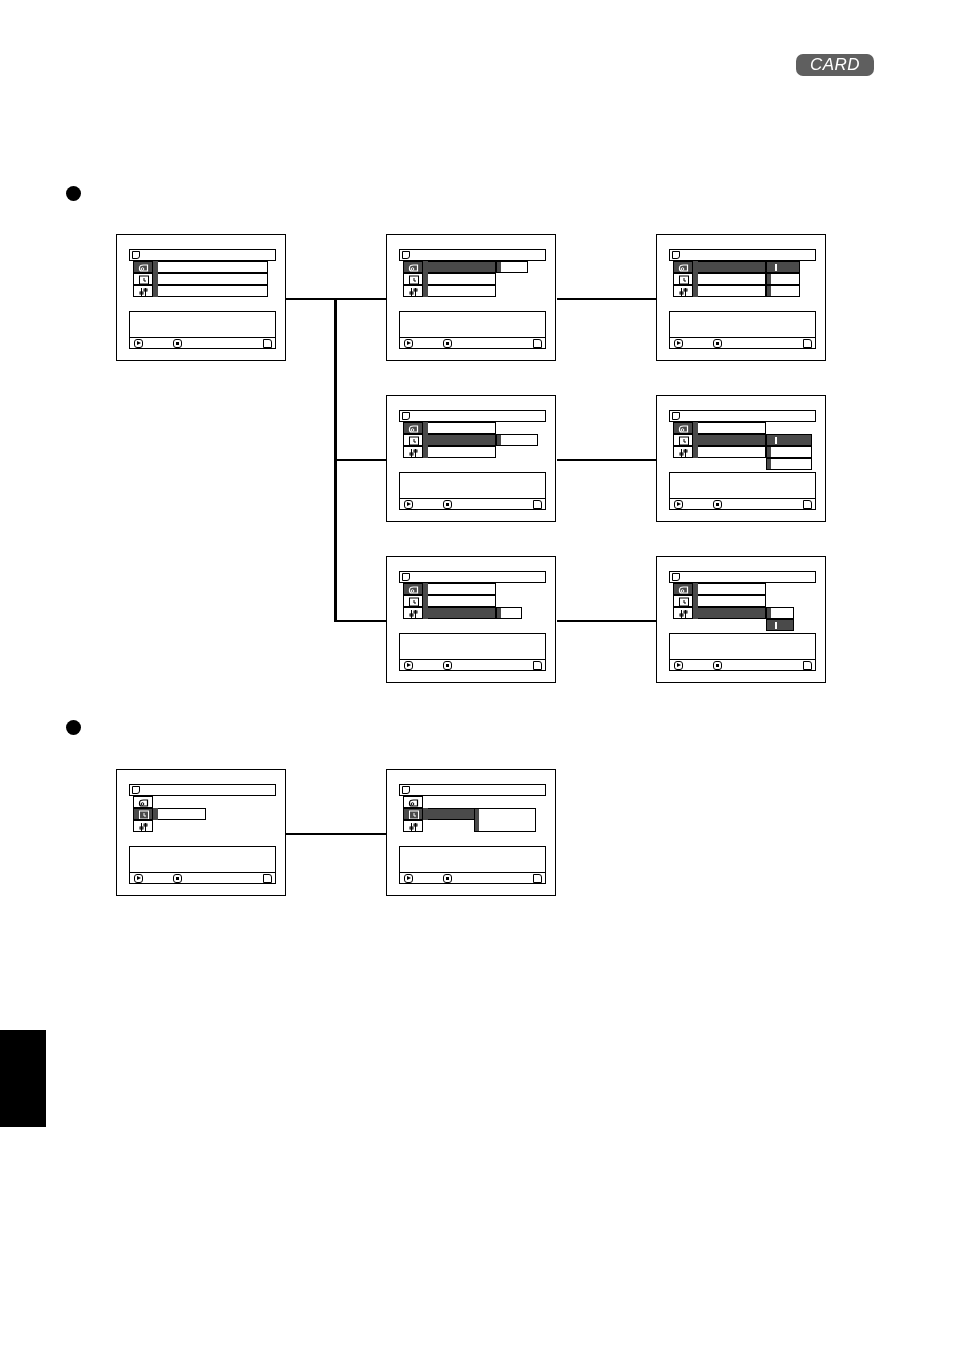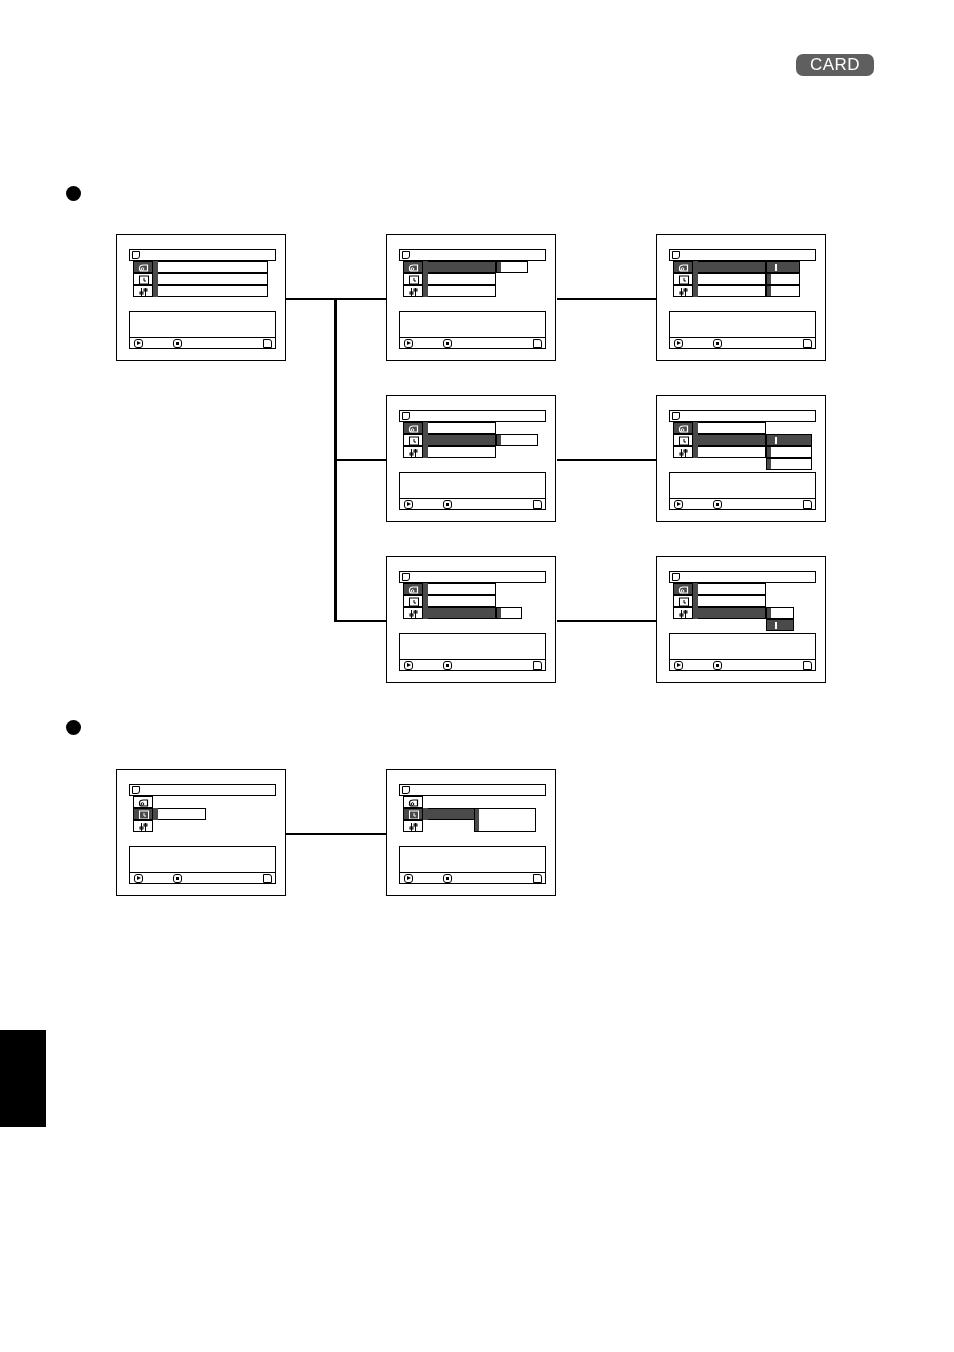--- a/index.html
+++ b/index.html
@@ -1,17 +1,17 @@
 <!DOCTYPE html>
 <html><head>
 <meta charset="utf-8">
 <style>
   html,body{margin:0;padding:0;background:#fff;}
   body{width:954px;height:1352px;position:relative;overflow:hidden;font-family:"Liberation Sans",sans-serif;}
-  .abs{position:absolute;}
+  .abs{position:absolute;font-style:italic;}
   .card-badge{left:796px;top:54px;width:78px;height:22px;background:#5f5f5f;border-radius:7px;color:#fff;font-size:17px;line-height:22px;text-align:center;letter-spacing:0.5px;}
   .bullet{width:15px;height:15px;border-radius:50%;background:#000;}
   .side-tab{left:0;top:1030px;width:46px;height:97px;background:#000;}
   .line-h{height:2px;background:#000;}
   .line-v{width:3px;background:#000;}
   .screen{width:170px;height:127px;border:1px solid #000;box-sizing:border-box;background:#fff;}
   .titlebar{position:absolute;left:12px;top:14px;width:147px;height:12px;border:1px solid #000;box-sizing:border-box;background:#fff;}
   .titlebar .doc{position:absolute;left:2px;top:1px;width:8px;height:8px;border:1px solid #000;border-radius:0 0 3px 0;box-sizing:border-box;}
   .menu{position:absolute;left:16px;top:26px;}
   .mrow{position:absolute;left:0;height:12px;}

